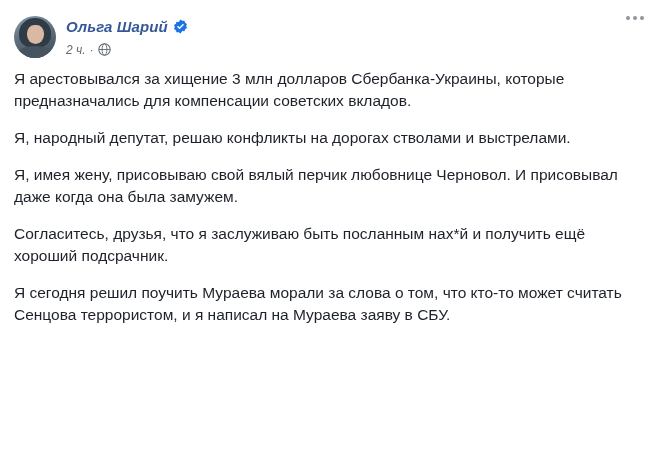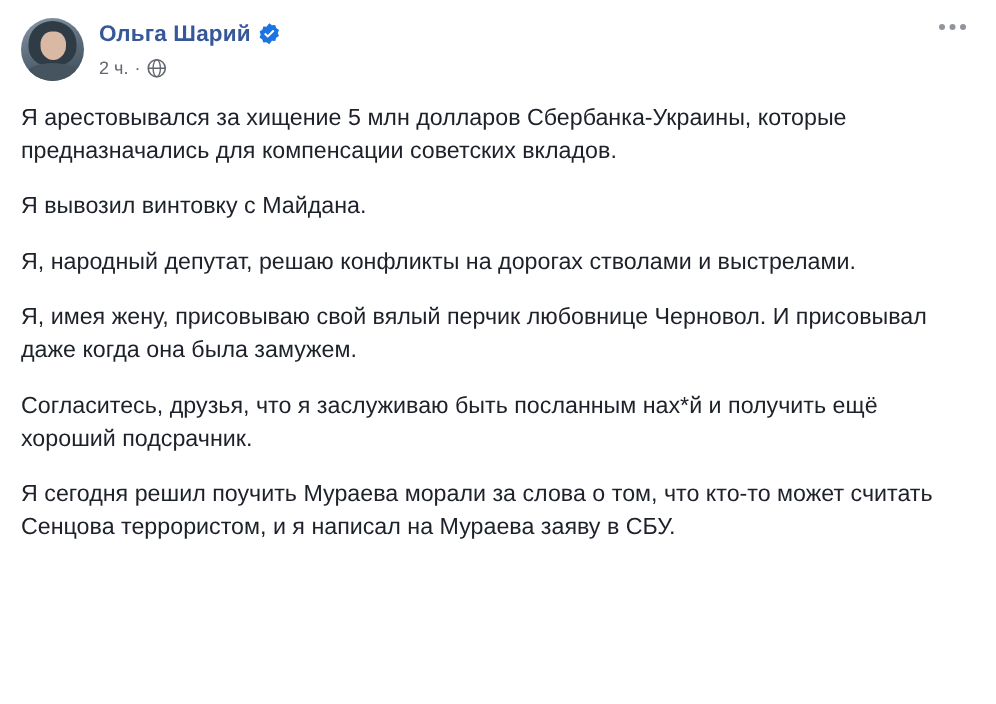--- a/index.html
+++ b/index.html
@@ -14,23 +14,24 @@
     overflow: hidden;
   }
   .post {
     width: 664px;
     box-sizing: border-box;
     padding: 10px 14px 0 14px;
     background: #ffffff;
   }
   .post-header {
     display: flex;
-    align-items: flex-start;
+    align-items: center;
     position: relative;
     height: 52px;
+    font-style: italic;
   }
   .avatar {
     width: 42px;
     height: 42px;
     border-radius: 50%;
     flex: 0 0 42px;
     margin-top: 2px;
     background: linear-gradient(160deg, #8a9aa8 0%, #5f6f7d 45%, #3c4a57 100%);
     position: relative;
     overflow: hidden;
@@ -170,21 +171,20 @@
 
     <div class="more-menu">
       <span></span>
       <span></span>
       <span></span>
     </div>
 
   </div>
 
   <div class="post-body">
-    <p>Я арестовывался за хищение 5 млн долларов Сбербанка-Украины, которые предназначались для компенсации советских вкладов.</p>
-    <p>Я вывозил винтовку с Майдана.</p>
+    <p>Я арестовывался за хищение 3 млн долларов Сбербанка-Украины, которые предназначались для компенсации советских вкладов.</p>
     <p>Я, народный депутат, решаю конфликты на дорогах стволами и выстрелами.</p>
     <p>Я, имея жену, присовываю свой вялый перчик любовнице Черновол. И присовывал даже когда она была замужем.</p>
     <p>Согласитесь, друзья, что я заслуживаю быть посланным нах*й и получить ещё хороший подсрачник.</p>
     <p>Я сегодня решил поучить Мураева морали за слова о том, что кто-то может считать Сенцова террористом, и я написал на Мураева заяву в СБУ.</p>
   </div>
 
 </div>
 
 </body></html>

